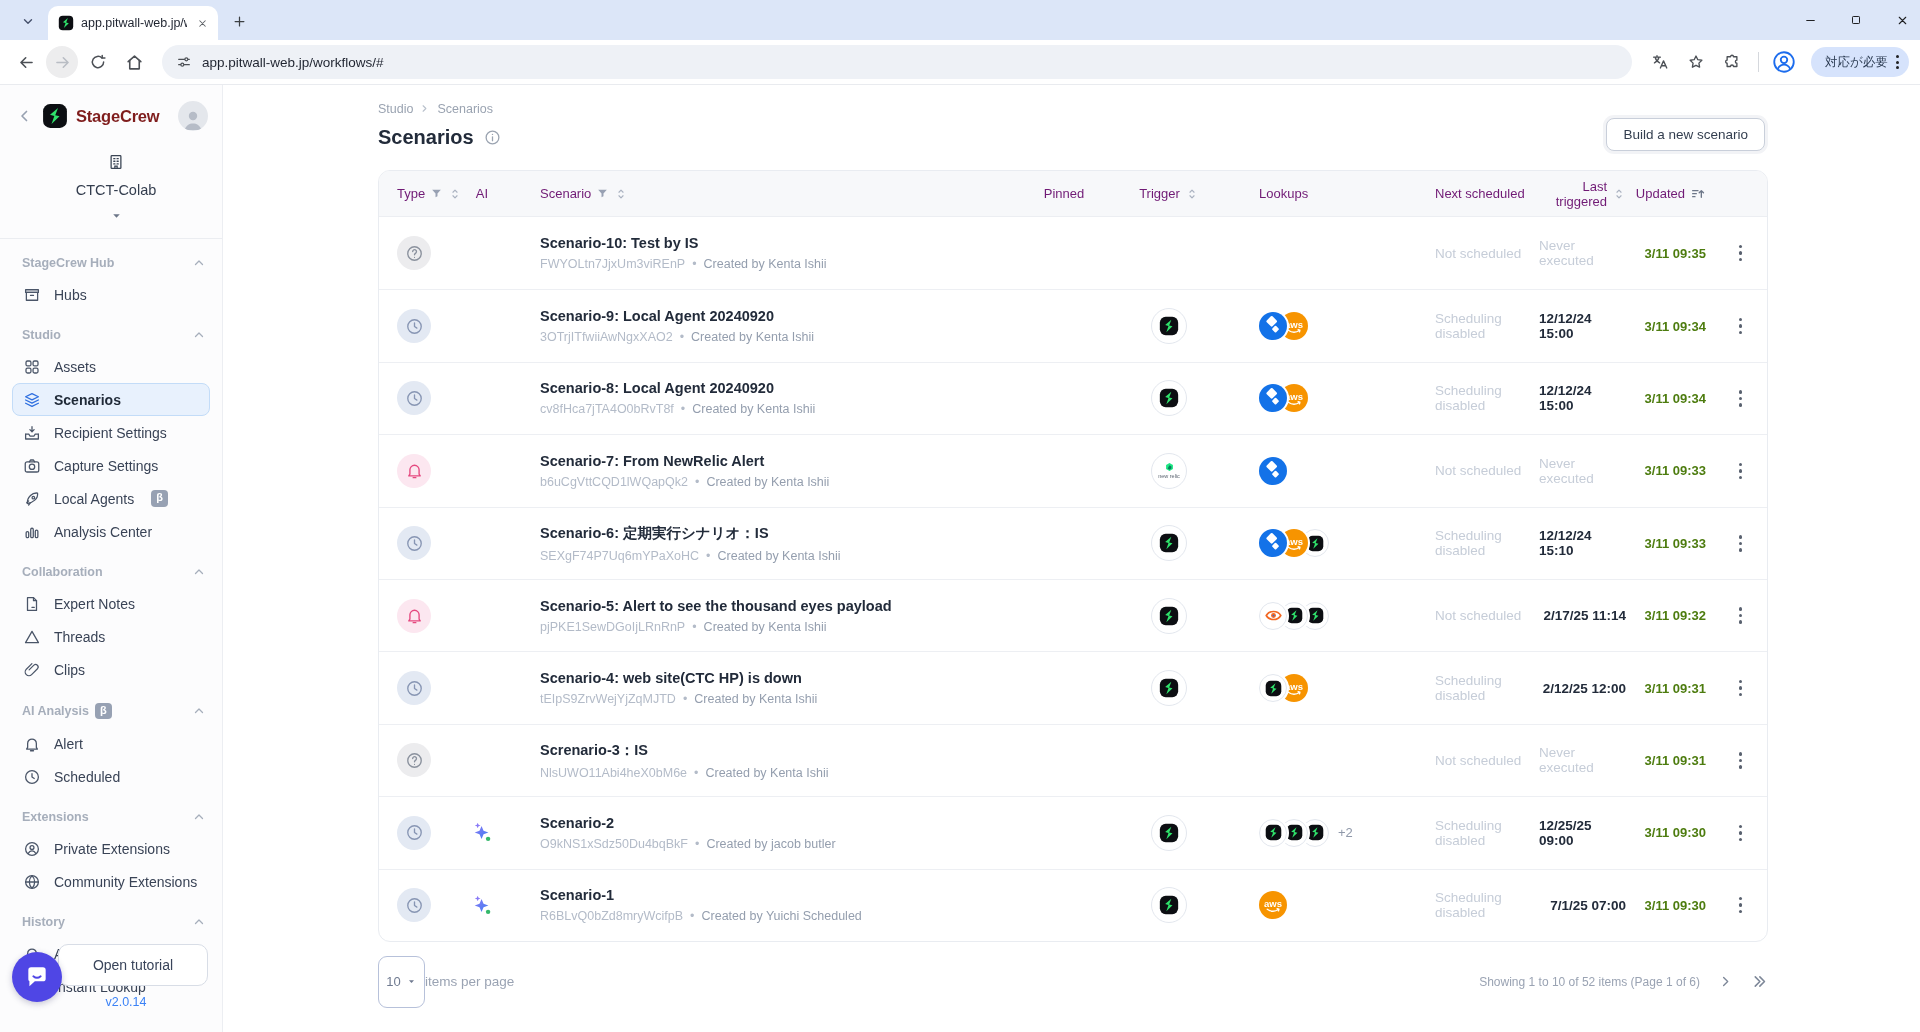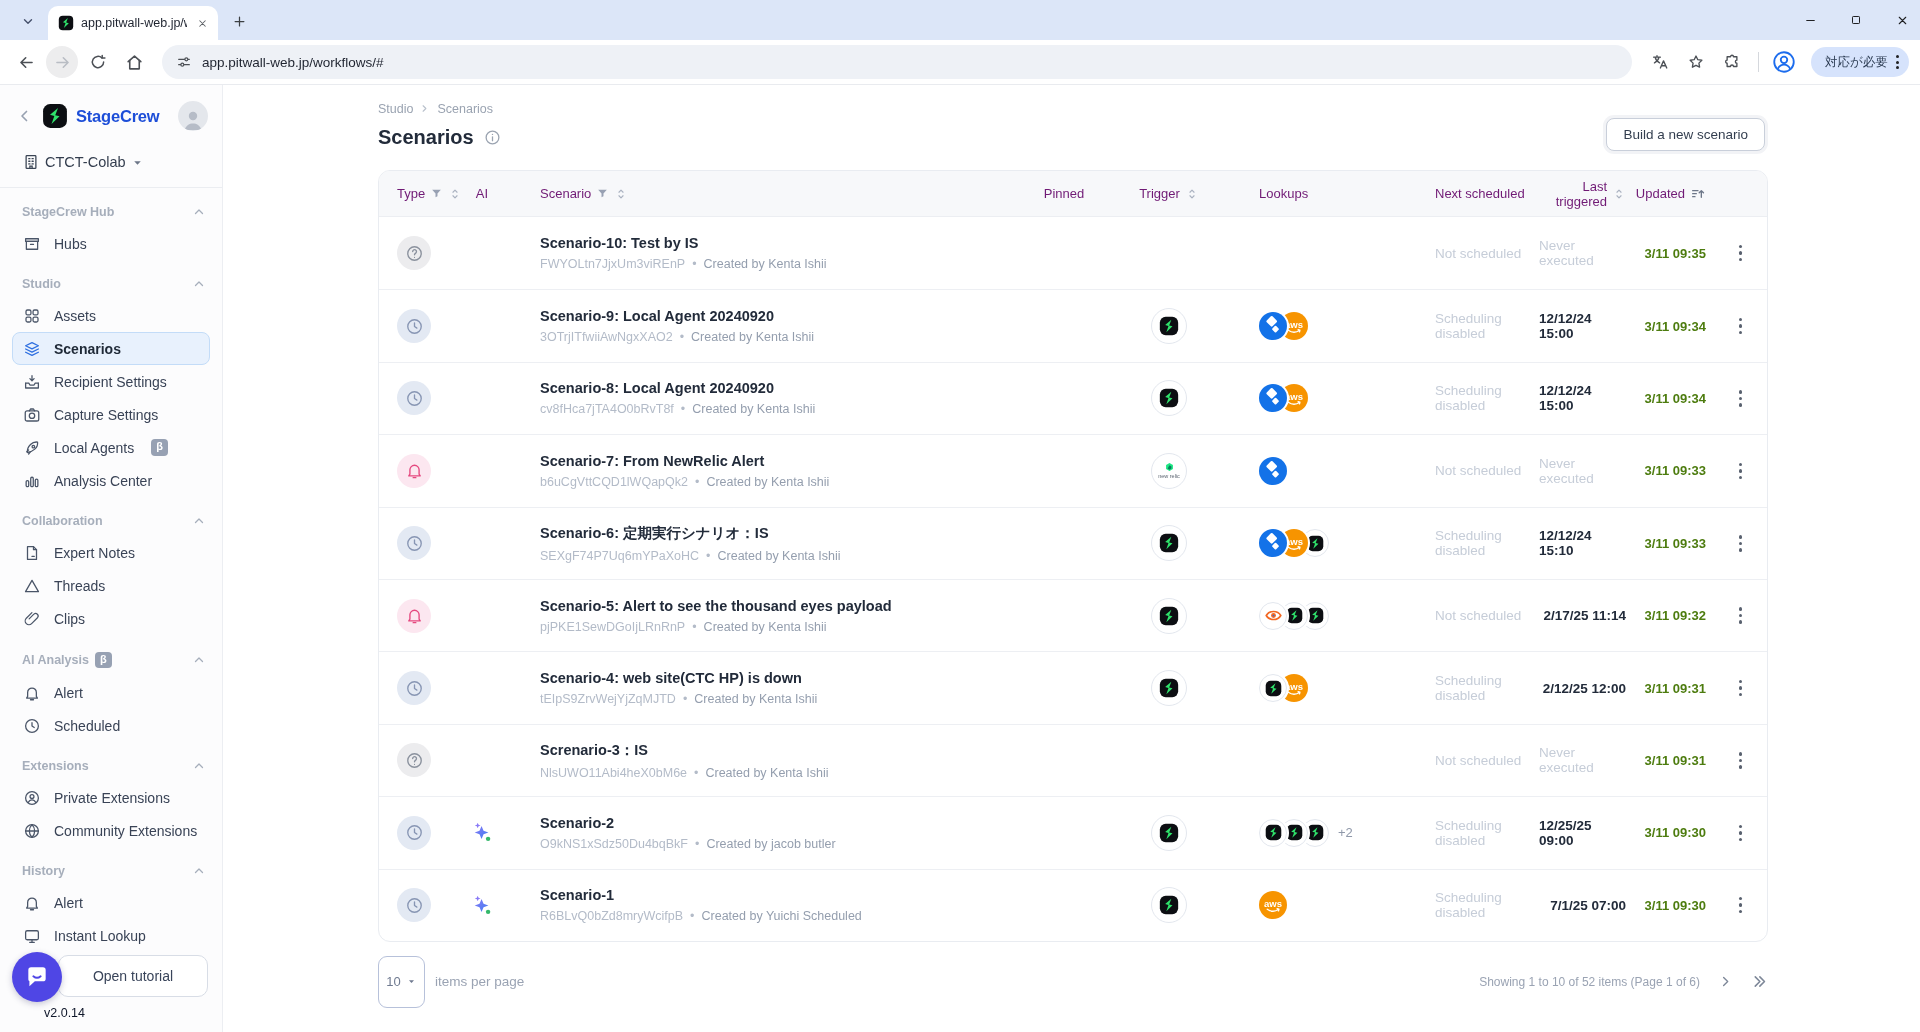--- a/index.html
+++ b/index.html
@@ -28,41 +28,41 @@
   .chip-label { font-size:12.5px; color:#2b3b52; }
   .kebab-sm { display:flex; flex-direction:column; gap:2.5px; }
   .kebab-sm i { width:3px; height:3px; border-radius:50%; background:#202124; }
 
   
   .app { flex:1; display:flex; min-height:0; }
   .sidebar { width:223px; background:#fcfcfd; border-right:1px solid #eceef2; position:relative; padding:14px 12px 0 12px; }
   .sb-top { display:flex; align-items:center; gap:8px; padding:2px 2px 0 4px; }
   .sb-collapse { color:#97a1b1; width:18px; height:18px; }
   .sb-logo { width:26px; height:26px; }
-  .brand { font-size:16.5px; font-weight:800; color:#1d4ed8; letter-spacing:-0.2px; }
+  .brand { font-size:16.5px; font-weight:800; color:#7f1d1d; letter-spacing:-0.2px; }
   .sb-avatar { width:30px; height:30px; border-radius:50%; background:#e4e7ec; margin-left:auto; display:flex; align-items:flex-end; justify-content:center; overflow:hidden; color:#b6bcc7; }
-  .orgrow { display:flex; align-items:center; gap:5px; margin:22px 0 0 10px; color:#3a4454; }
+  .orgrow { display:flex; align-items:center; gap:11px; margin:22px 0 0 10px; color:#3a4454;flex-direction:column; }
   .org-name { font-size:14.5px; color:#333d4e; }
   .org-caret { color:#6c7688; }
   .sb-divider { border-top:1px solid #ebedf1; margin:16px -12px 0 -12px; }
 
   .sec-label { display:flex; align-items:center; margin:17px 4px 8px 10px; font-size:12.5px; font-weight:700; color:#a6aebb; }
   .sec-label .txt { }
   .sec-chev { margin-left:auto; color:#a6aebb; width:14px; height:14px; }
   .nav-item { height:33px; display:flex; align-items:center; gap:13px; padding:0 8px 0 10px; border-radius:8px; font-size:14px; color:#394356; border:1px solid transparent; }
   .nav-item .ic { color:#4a5568; }
   .nav-item.active { background:#e8f1fd; border-color:#c3dcf8; color:#1f2937; font-weight:600; }
   .nav-item.active .ic { color:#2e6fe0; }
   .beta { margin-left:4px; background:#97a1b3; color:#fff; font-size:11px; font-weight:700; padding:1px 5px 2px; border-radius:4px; line-height:1.2; }
   .sec-label .beta { margin-left:6px; }
 
   .sb-bottom { position:absolute; left:0; right:0; bottom:0; padding:0 14px 10px; }
   .tutorial { margin-left:44px; height:42px; border:1px solid #d8dde6; border-radius:10px; background:#fff; display:flex; align-items:center; justify-content:center; font-size:14px; color:#39445a; }
   .chatfab { position:absolute; left:12px; bottom:30px; width:50px; height:50px; border-radius:50%; background:#4f46e5; display:flex; align-items:center; justify-content:center; box-shadow:0 2px 6px rgba(40,40,90,.25); }
-  .version { color:#0f172a; font-size:12.5px; margin:9px 0 2px 30px; }
+  .version { text-align:center; color:#3b82f6; font-size:12.5px; margin:9px 0 13px 30px; }
 
   
   .main { flex:1; position:relative; background:#fff; min-width:0; }
   .crumbs { margin:17px 0 0 155px; display:flex; align-items:center; gap:6px; font-size:12.5px; color:#9aa3b1; }
   .crumb-sep { color:#b9c1cc; width:12px; height:12px; }
   .title-row { margin:10px 0 0 155px; width:1390px; display:flex; align-items:center; position:relative; }
   .page-title { font-size:20px; font-weight:700; color:#222b3a; }
   .info { margin-left:10px; color:#9aa3b0; width:17px; height:17px; }
   .build-btn { position:absolute; right:3px; top:-8px; height:33px; padding:0 16px; background:#fff; border:1px solid #c9cfda; border-radius:8px; font-size:13.5px; color:#333e4f; box-shadow:0 0 0 3px rgba(146,160,180,.12); display:flex; align-items:center; }
 
@@ -114,21 +114,21 @@
   .lk-ring { background:#fff; border:1px solid #e3e7ee; }
   .lk-aws { background:#f79400; }
   .lk-dia { background:#1372e8; }
   .lk-extra { margin-left:9px; font-size:13px; color:#8f98a9; }
 
   .dots { display:flex; flex-direction:column; gap:3px; }
   .dots i { width:3.5px; height:3.5px; border-radius:50%; background:#59616f; }
 
   .tfoot { margin:14px 0 0 155px; width:1390px; display:flex; align-items:center; }
   .pagesize { width:47px; height:52px; border:1px solid #b7c1da; border-radius:9px; background:#fff; display:flex; align-items:center; justify-content:center; gap:5px; font-size:13px; color:#6f7a90; }
-  .perpage { margin-left:10px; font-size:13.5px; color:#9aa3b3; }
+  .perpage { font-size:13.5px; color:#9aa3b3; }
   .showing { margin-left:auto; font-size:12px; color:#9aa3b3; }
   .pgbtn { margin-left:16px; color:#7d8798; width:18px; height:18px; display:flex; align-items:center; justify-content:center; }
 
   .ic { display:inline-flex; }
   .ic svg { display:block; }
 </style>
 </head>
 <body>
 
 <svg width="0" height="0" style="position:absolute">

